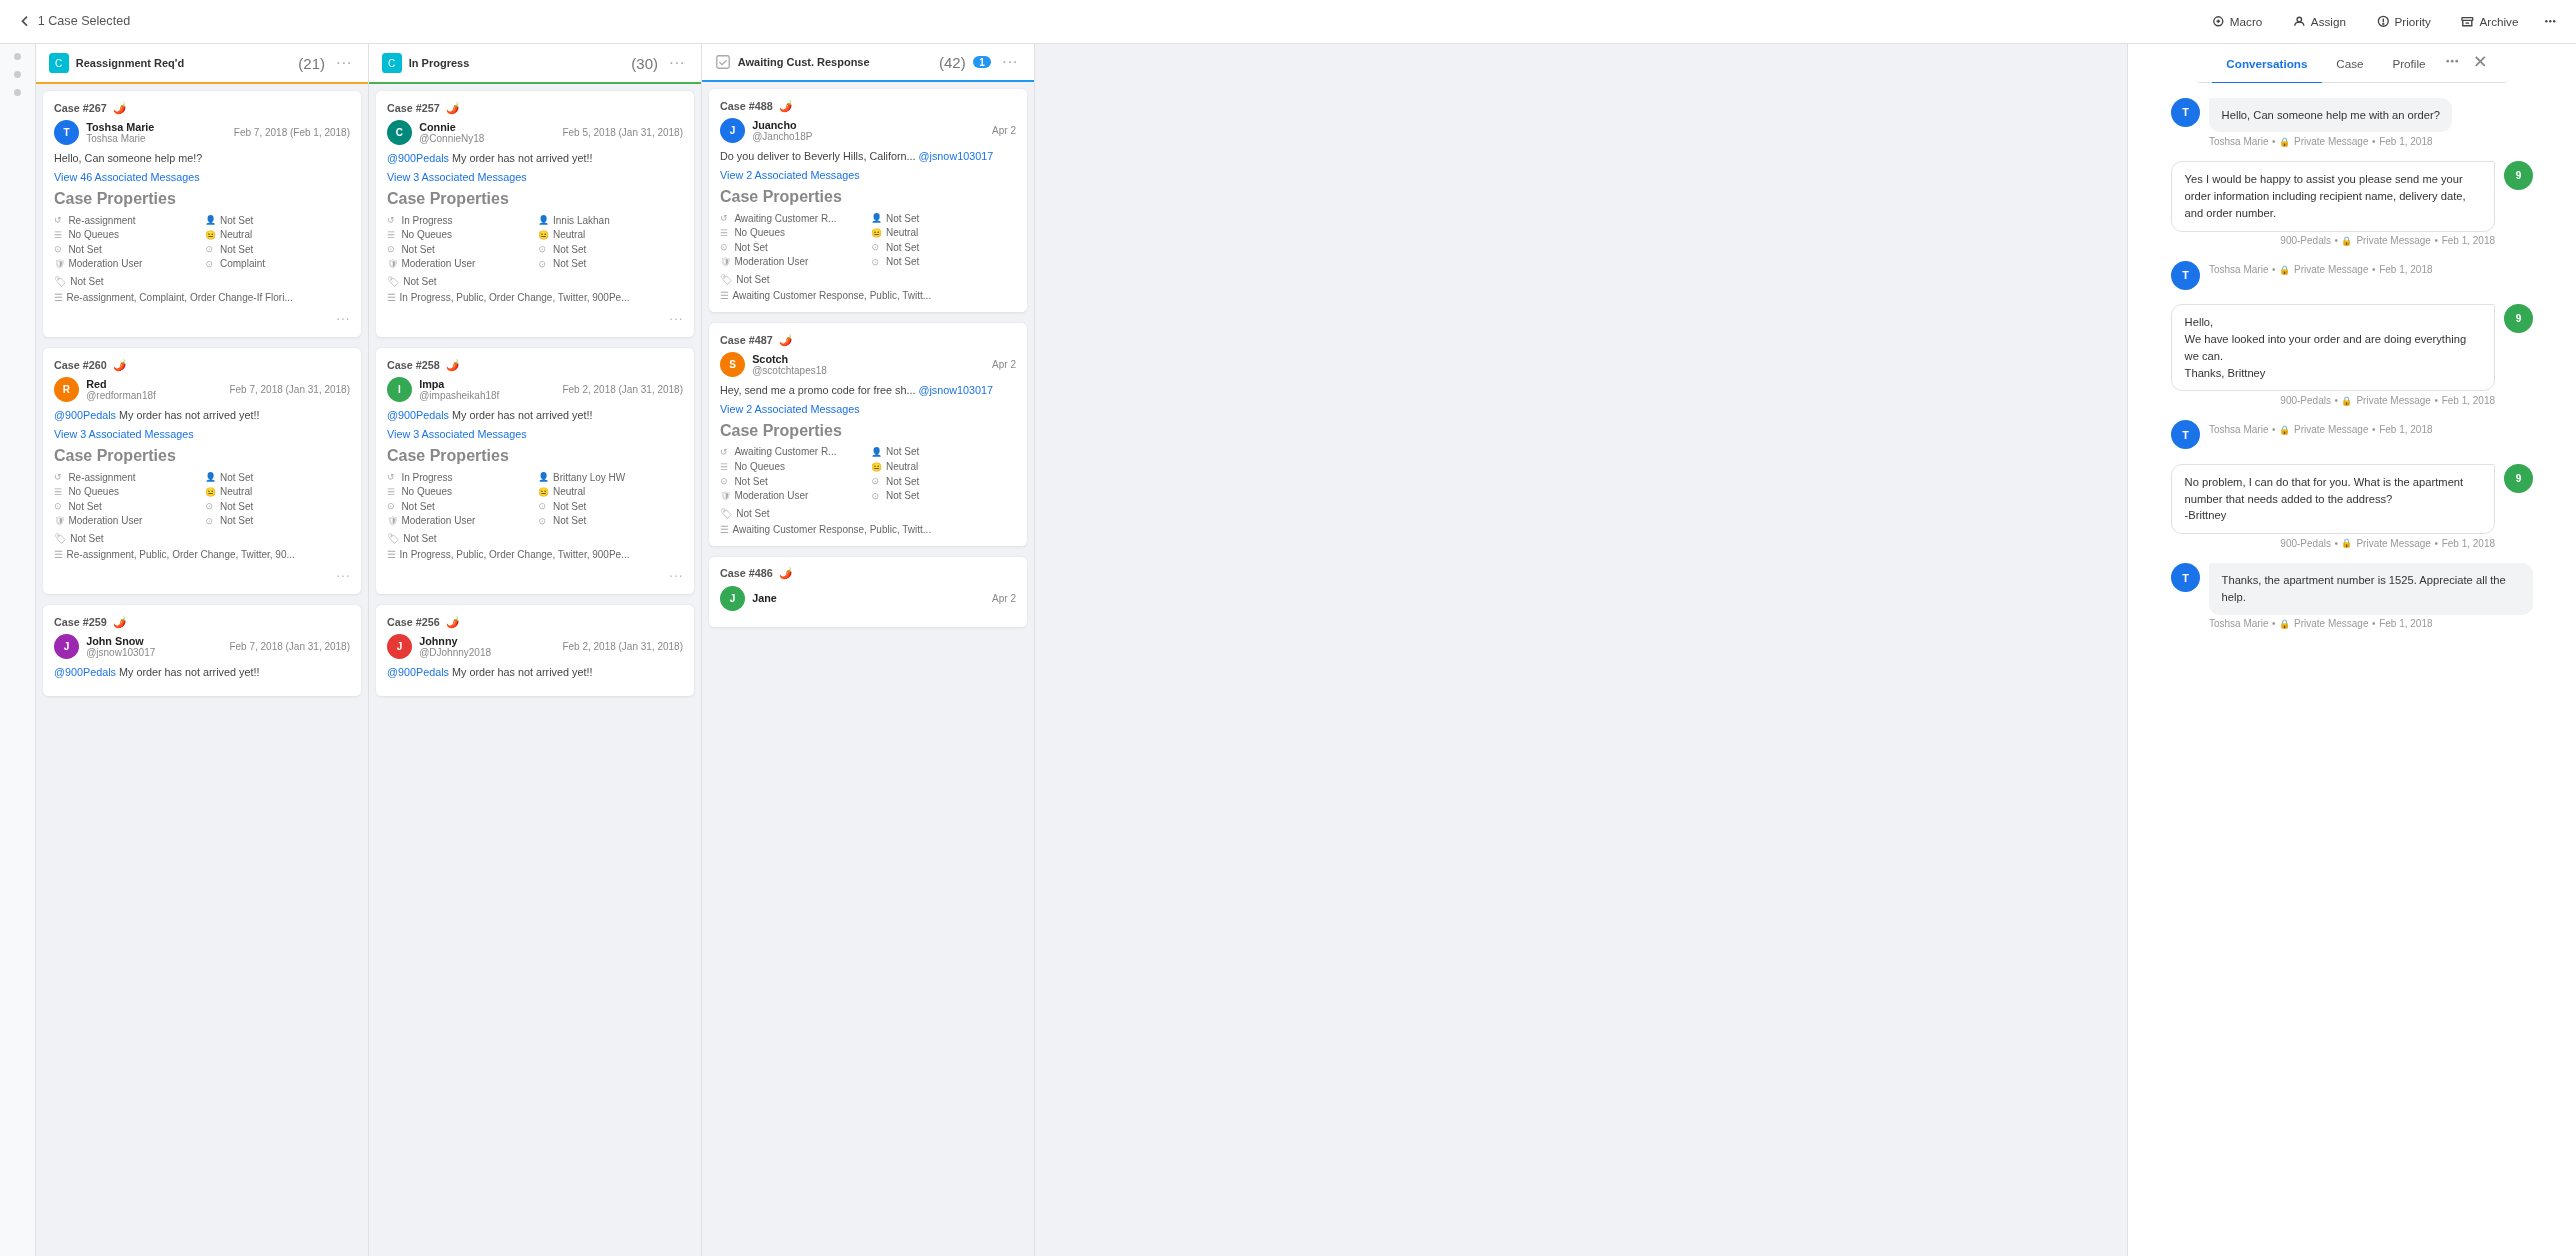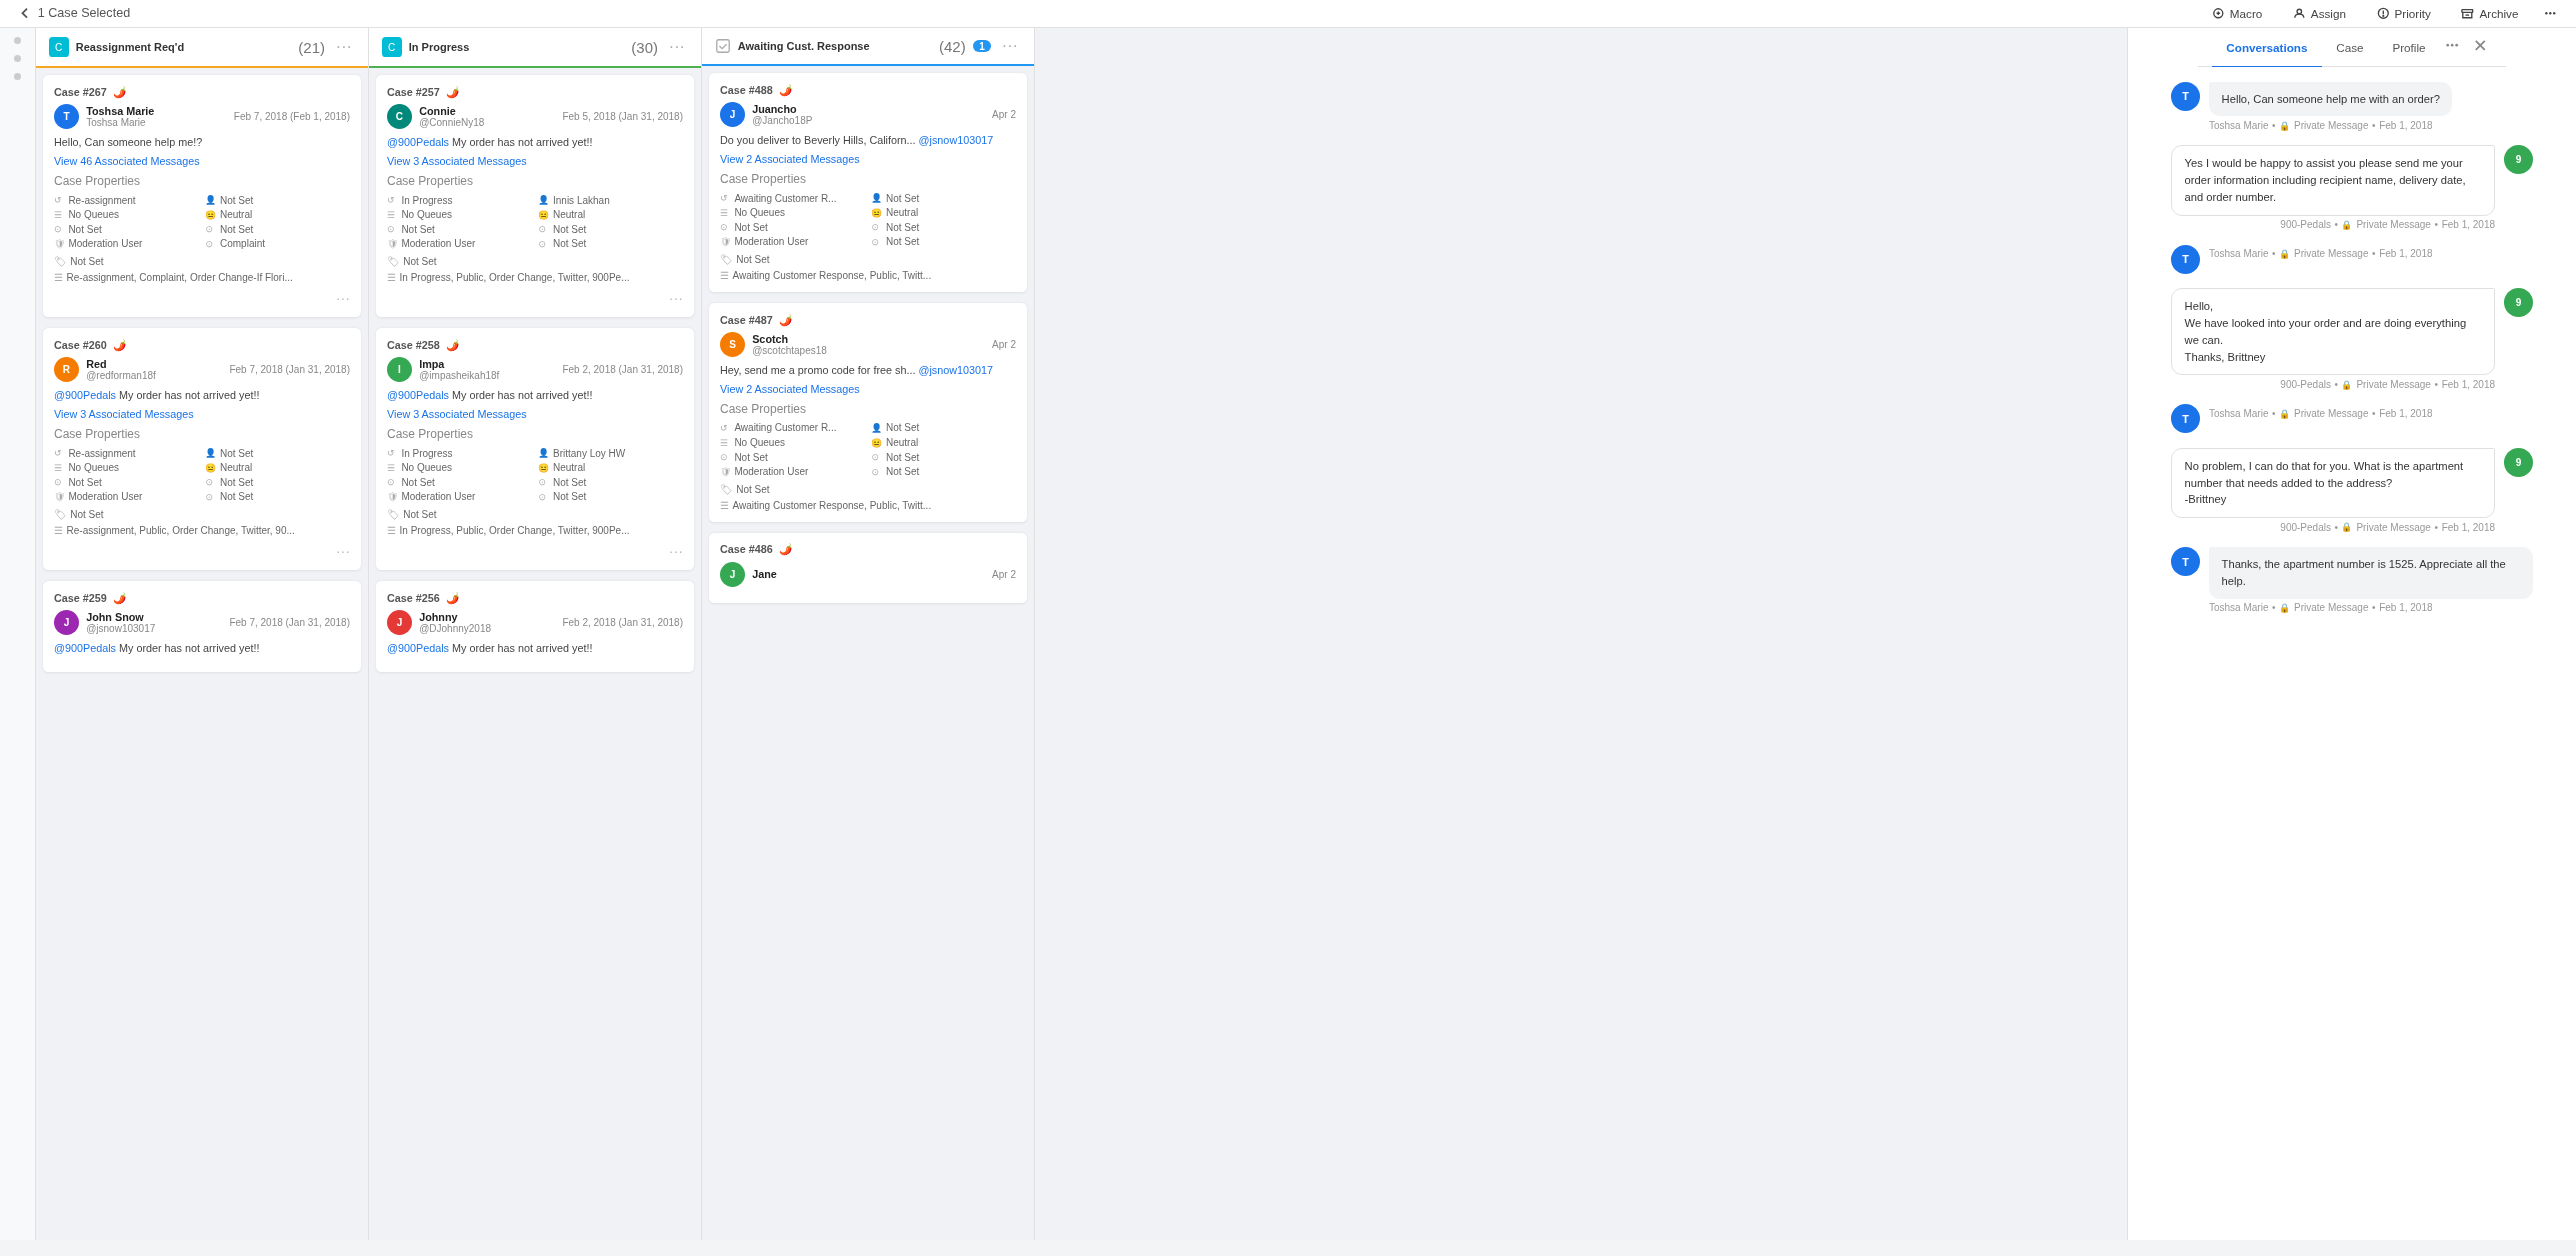--- a/index.html
+++ b/index.html
@@ -1,20 +1,20 @@
 <!DOCTYPE html>
 <html style="font-size:14.4px"><head>
   <meta charset="utf-8">
   <style>
     * { box-sizing: border-box; margin: 0; padding: 0; }
     body { font-family: -apple-system, BlinkMacSystemFont, 'Segoe UI', sans-serif; font-size: 11.7px; background: #f3f4f6; color: #333; overflow: hidden; }
 
     
     .top-bar {
-      display: flex; align-items: center; height: 28px;
+      display: flex; align-items: center; height: 44px;
       background: #fff; border-bottom: 0.9px solid #e0e0e0;
       padding: 0 10.8px; gap: 3.6px; position: relative; z-index: 10;
     }
     .top-bar-back { display: flex; align-items: center; gap: 5.4px; cursor: pointer; color: #555; font-weight: 500; font-size: 12.6px; padding: 0 7.2px; }
     .top-bar-back svg { width: 14.4px; height: 14.4px; }
     .top-bar-actions { display: flex; align-items: center; gap: 1.8px; }
     .top-bar-btn {
       display: flex; align-items: center; gap: 5.4px;
       padding: 5.4px 14.4px; border: none; background: none;
       cursor: pointer; color: #444; font-size: 11.7px; border-radius: 3.6px;
@@ -59,21 +59,21 @@
     .avatar-purple { background: #9c27b0; }
     .avatar-red { background: #e53935; }
     .avatar-teal { background: #00897b; }
     .user-info { flex: 1; }
     .user-name { font-weight: 600; font-size: 10.8px; color: #222; }
     .user-handle { font-size: 10px; color: #888; }
     .case-date { font-size: 10px; color: #888; white-space: nowrap; }
     .case-message { font-size: 10.8px; color: #444; margin-bottom: 5.4px; line-height: 1.4; }
     .case-message .mention { color: #1a73e8; }
     .case-link { font-size: 10.8px; color: #1a73e8; cursor: pointer; margin-bottom: 7.2px; }
-    .properties-label { font-size: 12px; color: #888; margin-bottom: 5.4px; font-weight: 400; }
+    .properties-label { font-size: 16px; color: #888; margin-bottom: 5.4px; font-weight: 700; }
     .props-grid { display: grid; grid-template-columns: 1fr 1fr; gap: 1.8px 7.2px; }
     .prop-item { display: flex; align-items: center; gap: 3.6px; font-size: 10px; color: #666; padding: 0.9px 0; }
     .prop-icon { color: #aaa; font-size: 9px; width: 10.8px; }
     .case-tags { font-size: 10px; color: #666; margin-top: 5.4px; display: flex; align-items: flex-start; gap: 3.6px; }
     .case-tags .tag-icon { color: #aaa; flex-shrink: 0; }
     .case-tags .tag-text { color: #666; }
     .card-footer { display: flex; justify-content: flex-end; margin-top: 7.2px; }
     .footer-more { color: #bbb; font-size: 14.4px; cursor: pointer; }
 
     

